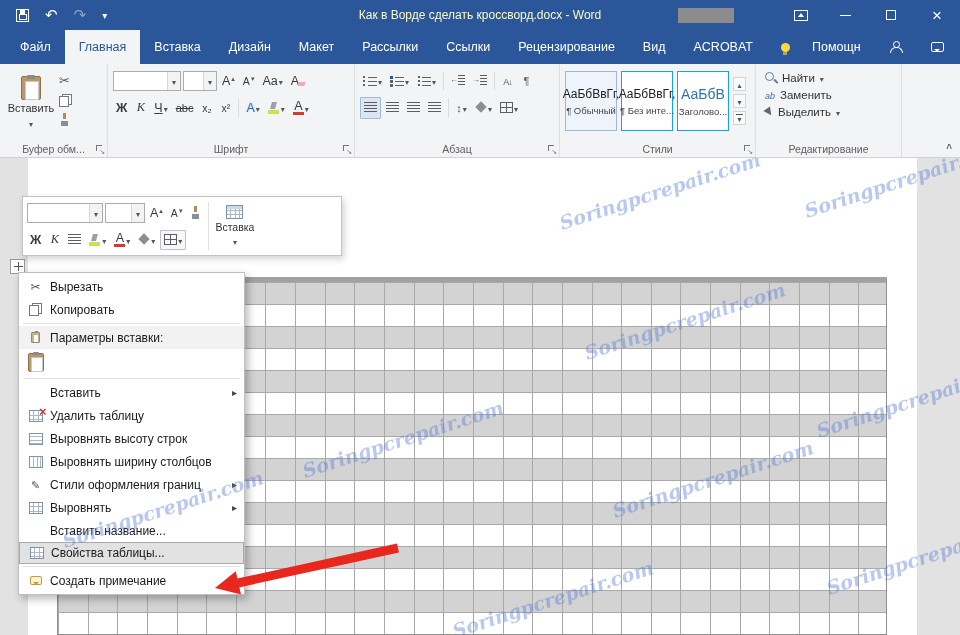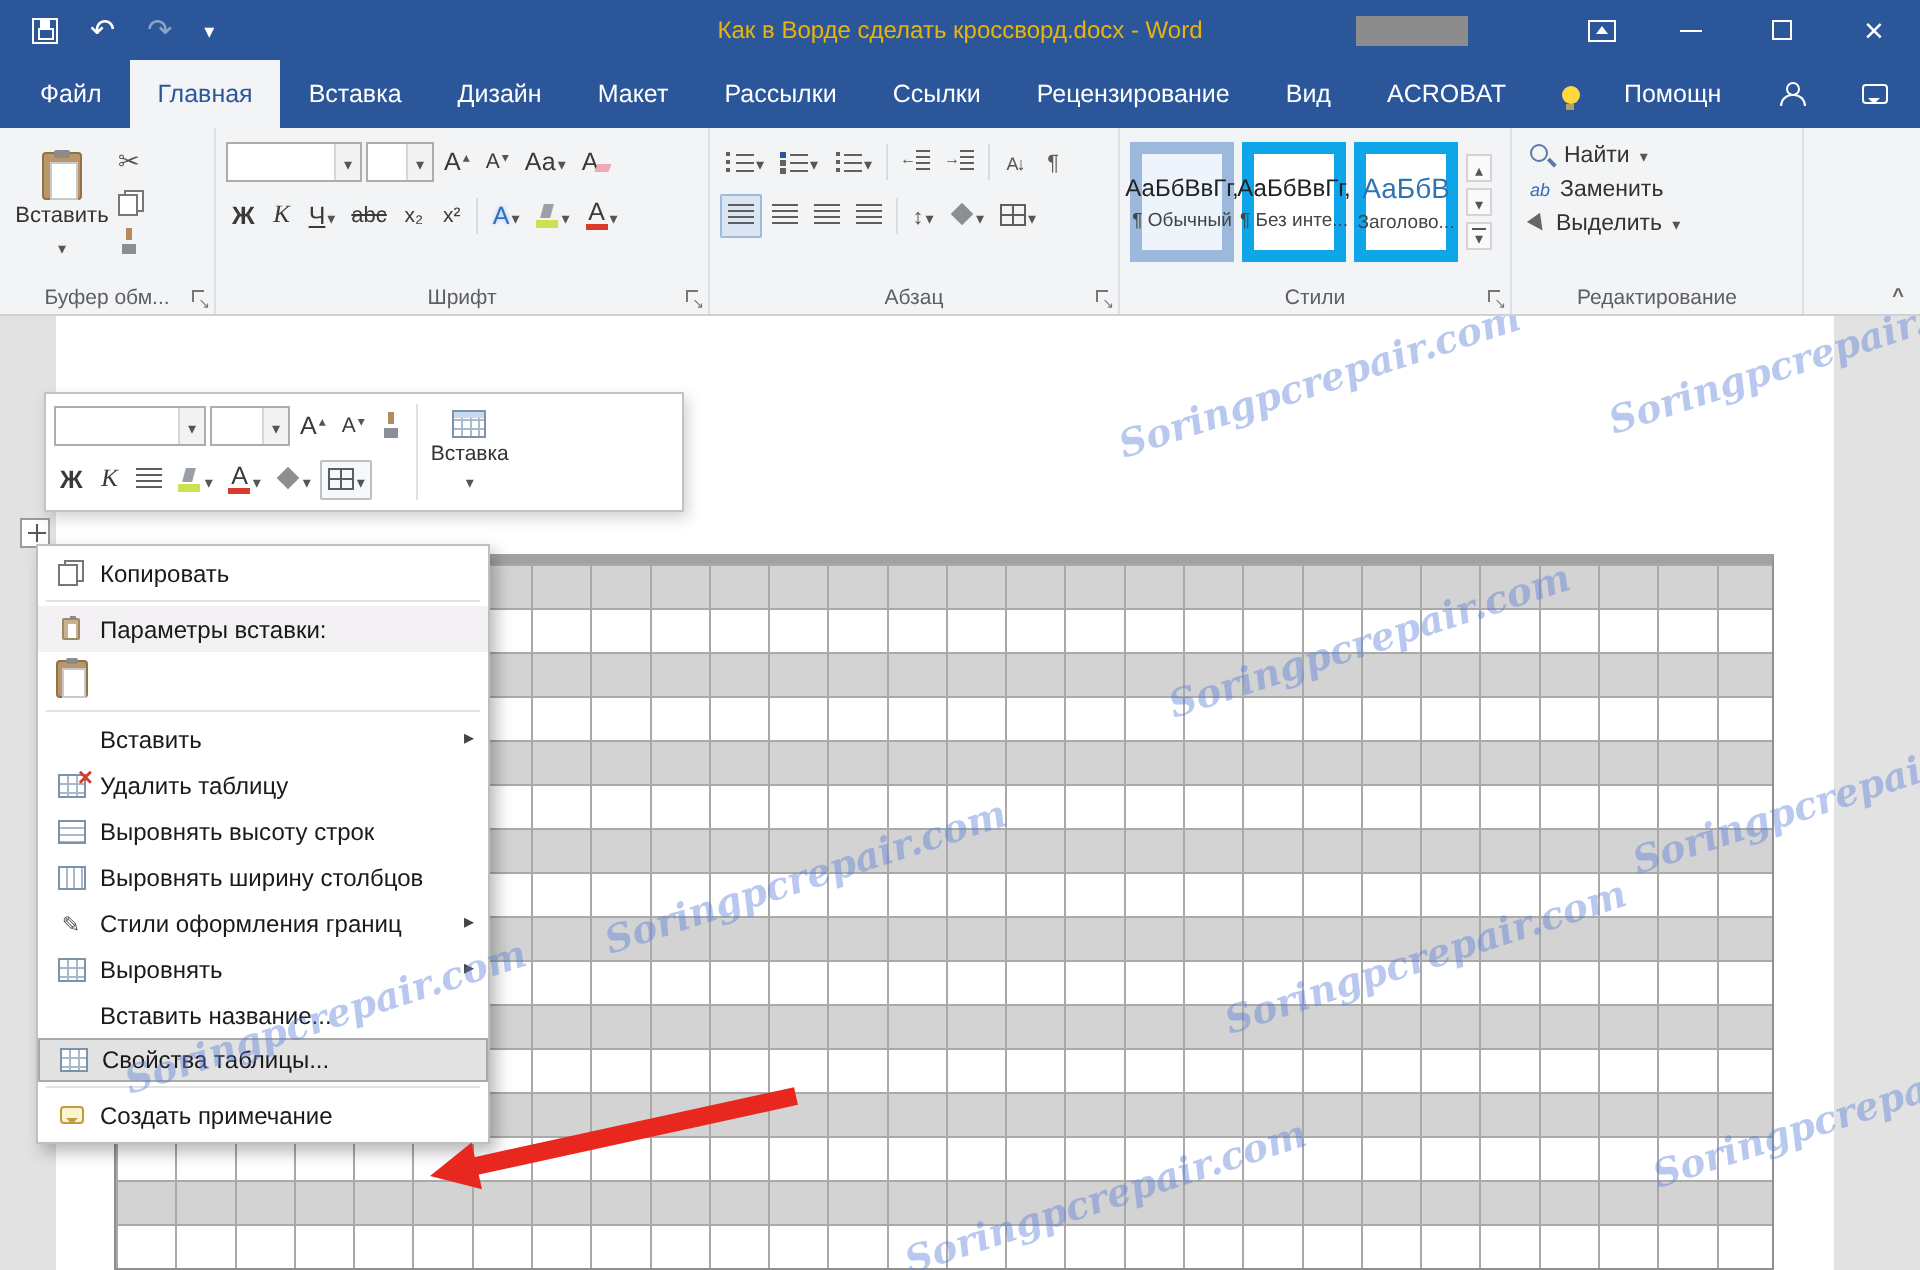--- a/index.html
+++ b/index.html
@@ -3,21 +3,21 @@
 <meta charset="utf-8">
 <style>
   *{box-sizing:border-box;margin:0;padding:0}
   html,body{width:960px;height:635px;overflow:hidden}
   body{font-family:"Liberation Sans","DejaVu Sans",sans-serif;font-size:12px;color:#222;background:#fff}
   .app{position:relative;width:960px;height:635px;overflow:hidden;background:#fff}
 
   
   .titlebar{position:relative;height:30px;background:#2b579a;display:flex;align-items:center}
   .qat{display:flex;align-items:center;gap:16px;margin-left:16px;z-index:2}
-  .win-title{position:absolute;left:0;right:0;text-align:center;color:#eab308;font-size:12px}
+  .win-title{position:absolute;left:0;right:0;text-align:center;color:#fef9c3;font-size:12px}
   .tb-right{position:absolute;right:0;top:0;height:30px;display:flex;align-items:center;gap:0;z-index:2}
   .redacted{width:56px;height:15px;background:#8c8c8c;margin-right:60px}
   .i-ribbonopts{position:relative;width:14px;height:11px;border:1px solid #fff;margin-right:14px;display:inline-block}
   .i-ribbonopts::after{content:"";position:absolute;left:3px;top:2px;border-left:3px solid transparent;border-right:3px solid transparent;border-bottom:4px solid #fff}
   .wbtn{width:46px;height:30px;display:flex;align-items:center;justify-content:center;color:#fff}
   .wbtn .bar{width:11px;height:1px;background:#fff;display:block}
   .wbtn .boxx{width:10px;height:10px;border:1px solid #fff;display:block}
   .wbtn.close::before{content:"\00D7";font-size:17px;line-height:1}
   .i-floppy{width:13px;height:13px;border:1px solid #fff;position:relative;display:inline-block}
   .i-floppy::before{content:"";position:absolute;top:0;left:3px;width:5px;height:4px;background:#fff}
@@ -106,21 +106,21 @@
   .i-pilcrow::before{content:"\00B6";font-size:11px;color:#5e5e5e}
   .i-al{width:13px;height:11px;display:inline-block;background:repeating-linear-gradient(to bottom,#5e5e5e 0 1px,transparent 1px 3px)}
   .rbtn.pressed{background:#dce6f2;border:1px solid #9ebce0;border-radius:1px}
   .i-spacing::before{content:"\2195";font-size:11px;color:#555}
   .i-bucket{position:relative;width:12px;height:11px;display:inline-block}
   .i-bucket::before{content:"";position:absolute;left:2px;top:1px;width:8px;height:8px;background:#8b8f94;transform:rotate(45deg)}
   .i-borders{width:13px;height:11px;border:1px solid #5e5e5e;display:inline-block;background:linear-gradient(#5e5e5e,#5e5e5e) center/1px 100% no-repeat,linear-gradient(#5e5e5e,#5e5e5e) center/100% 1px no-repeat}
   
   .g-styles{width:196px}
   .cards{display:flex;gap:4px;padding:4px 2px;height:68px}
-  .card{width:52px;background:#fff;border:6px solid #0ea5e9;display:flex;flex-direction:column;align-items:center;justify-content:center;gap:4px}
+  .card{width:52px;background:#fff;border:1px solid #0ea5e9;display:flex;flex-direction:column;align-items:center;justify-content:center;gap:4px}
   .card.sel{border-color:#9cb8dc;background:#eef4fb}
   .sample{font-size:12px;color:#222;white-space:nowrap}
   .sample.h{color:#2e74b5;font-size:14px}
   .sname{font-size:9.5px;color:#444;white-space:nowrap}
   .stylescroll{display:flex;flex-direction:column;justify-content:center;gap:3px}
   .sbtn{width:13px;height:14px;border:1px solid #d2d4d7;background:#fafafa;display:flex;align-items:center;justify-content:center}
   .morebar{position:absolute;width:7px;height:1px;background:#555;margin-top:-7px}
   .sbtn.more{position:relative}
   
   .g-edit{width:146px}
@@ -501,20 +501,26 @@
       <div class="mbig">
         <span class="gi big ins"></span>
         <span class="mbl">Вставка</span>
         <span class="car"></span>
       </div>
     </div>
 
     <div class="cmenu">
       <div class="mi">
         <span class="ic">
+            <span class="i-scissors sm"></span>
+          </span>
+        <span class="mlabel">Вырезать</span>
+      </div>
+      <div class="mi">
+        <span class="ic">
             <span class="i-copy"></span>
           </span>
         <span class="mlabel">Копировать</span>
       </div>
       <div class="msep"></div>
       <div class="mi hdr">
         <span class="ic">
             <span class="i-clip-s"></span>
           </span>
         <span class="mlabel">Параметры вставки:</span>

